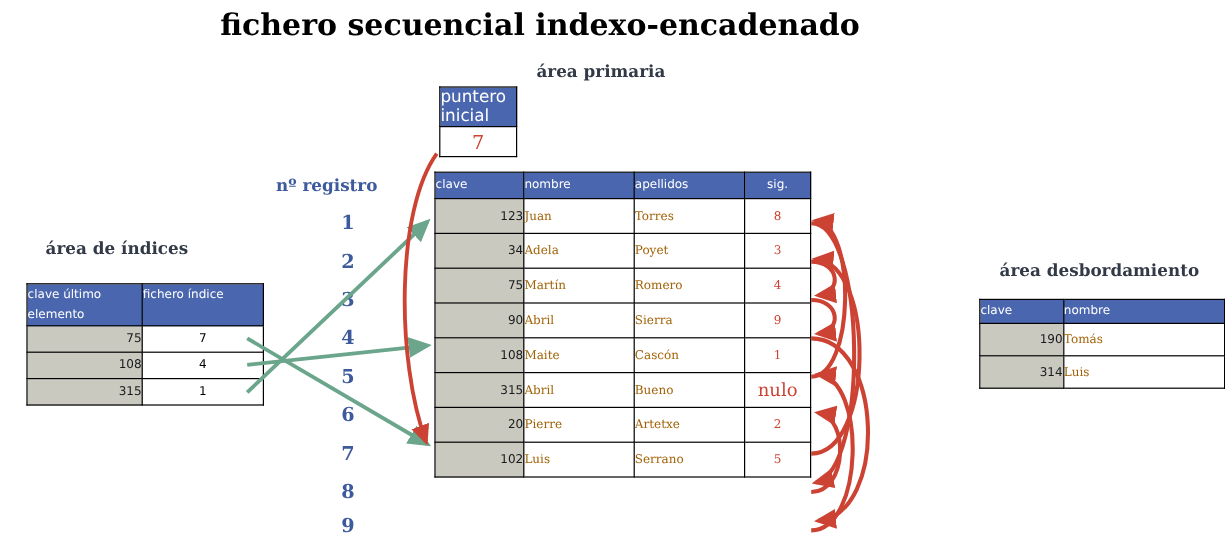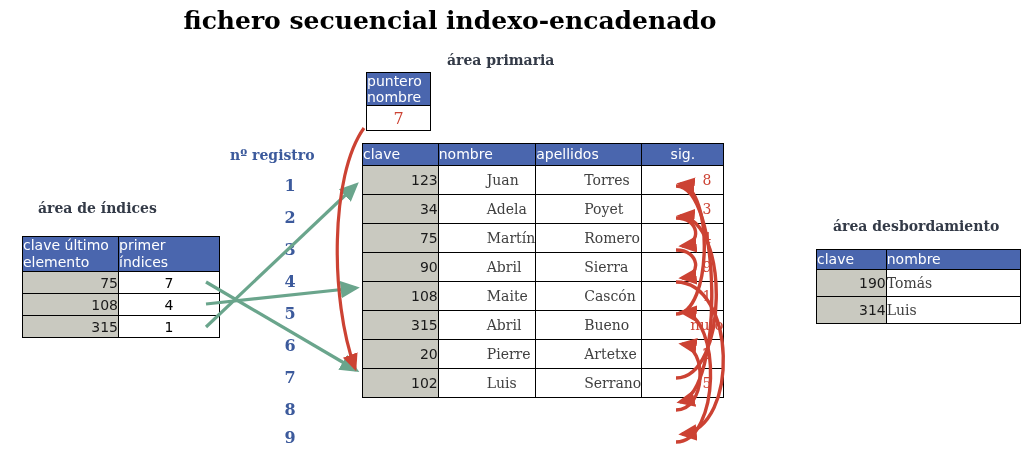--- a/index.html
+++ b/index.html
@@ -21,34 +21,34 @@
   
   .caption{
     font-family:"DejaVu Serif", serif;
     font-size:14px;font-weight:bold;color:#333a47;white-space:nowrap;
   }
 
   
   table.grid{border-collapse:collapse;table-layout:fixed;}
   table.grid td,table.grid th{
     border:1.5px solid #000000;padding:0;margin:0;
-    font-size:14px;font-weight:normal;
+    font-size:10px;font-weight:normal;
   }
   th.hd{
     background:#4a66ae;color:#ffffff;font-weight:normal;
     font-family:"DejaVu Sans", sans-serif;
     font-size:15px;text-align:left;padding:2px 6px;line-height:17px;
     border:1.5px solid #000;
   }
   td.key{
     background:#c9c9c0;color:#1a1a1a;text-align:right;padding:2px 8px 2px 4px;
     font-size:15px;font-family:"DejaVu Sans", sans-serif;
   }
   td.val{
-    background:#ffffff;color:#404040;text-align:left;padding:2px 4px 2px 8px;
+    background:#ffffff;color:#a16207;text-align:left;padding:2px 4px 2px 8px;
     font-size:14px;font-weight:bold;font-family:"DejaVu Serif", serif;
   }
   td.num{
     background:#ffffff;color:#000000;text-align:center;
     font-size:15px;font-weight:bold;font-family:"DejaVu Sans", sans-serif;
   }
   td.sig{
     background:#ffffff;color:#cc4233;text-align:center;
     font-size:15px;font-weight:bold;font-family:"DejaVu Serif", serif;
   }
@@ -59,21 +59,21 @@
   #idx-table th.hd{height:30px;vertical-align:top;}
   #idx-table td{height:21px;}
 
   
   #prim-caption{left:447px;top:52px;}
   #ptr-table{left:366px;top:72px;}
   #ptr-table th.hd{height:32px;vertical-align:top;line-height:16px;}
   #ptr-table td.sig{height:24px;font-size:16px;}
   #main-table{left:362px;top:143px;}
   #main-table th.hd{height:21px;}
-  #main-table td{height:28px;padding-left:48px;}
+  #main-table td{height:28px;}
 
   
   #ovf-caption{left:833px;top:218px;}
   #ovf-table{left:816px;top:249px;}
   #ovf-table th.hd{height:19px;}
   #ovf-table td{height:26px;}
 
   
   #reg-label{left:230px;top:147px;color:#3c5a9c;font-size:14px;
              font-family:"DejaVu Serif", serif;font-weight:bold;}
@@ -96,21 +96,21 @@
   <div class="abs caption" id="idx-caption">área de índices</div>
 
   <table class="grid abs" id="idx-table">
     <colgroup>
         <col style="width:96px">
         <col style="width:101px">
       </colgroup>
     <thead>
       <tr>
         <th class="hd">clave último elemento</th>
-        <th class="hd">primer índices</th>
+        <th class="hd">fichero índice</th>
       </tr>
     </thead>
     <tbody>
       <tr>
         <td class="key">75</td>
         <td class="num">7</td>
       </tr>
       <tr>
         <td class="key">108</td>
         <td class="num">4</td>
@@ -135,21 +135,21 @@
   <div class="abs regnum" style="left:270px;top:428px;">9</div>
 
   <div class="abs caption" id="prim-caption">área primaria</div>
 
   <table class="grid abs" id="ptr-table">
     <colgroup>
         <col style="width:64px">
       </colgroup>
     <tbody>
       <tr>
-        <th class="hd" style="font-size:14px;">puntero nombre</th>
+        <th class="hd" style="font-size:14px;">puntero inicial</th>
       </tr>
       <tr>
         <td class="sig">7</td>
       </tr>
     </tbody>
   </table>
 
   <table class="grid abs" id="main-table">
     <colgroup>
       <col style="width:74px">

